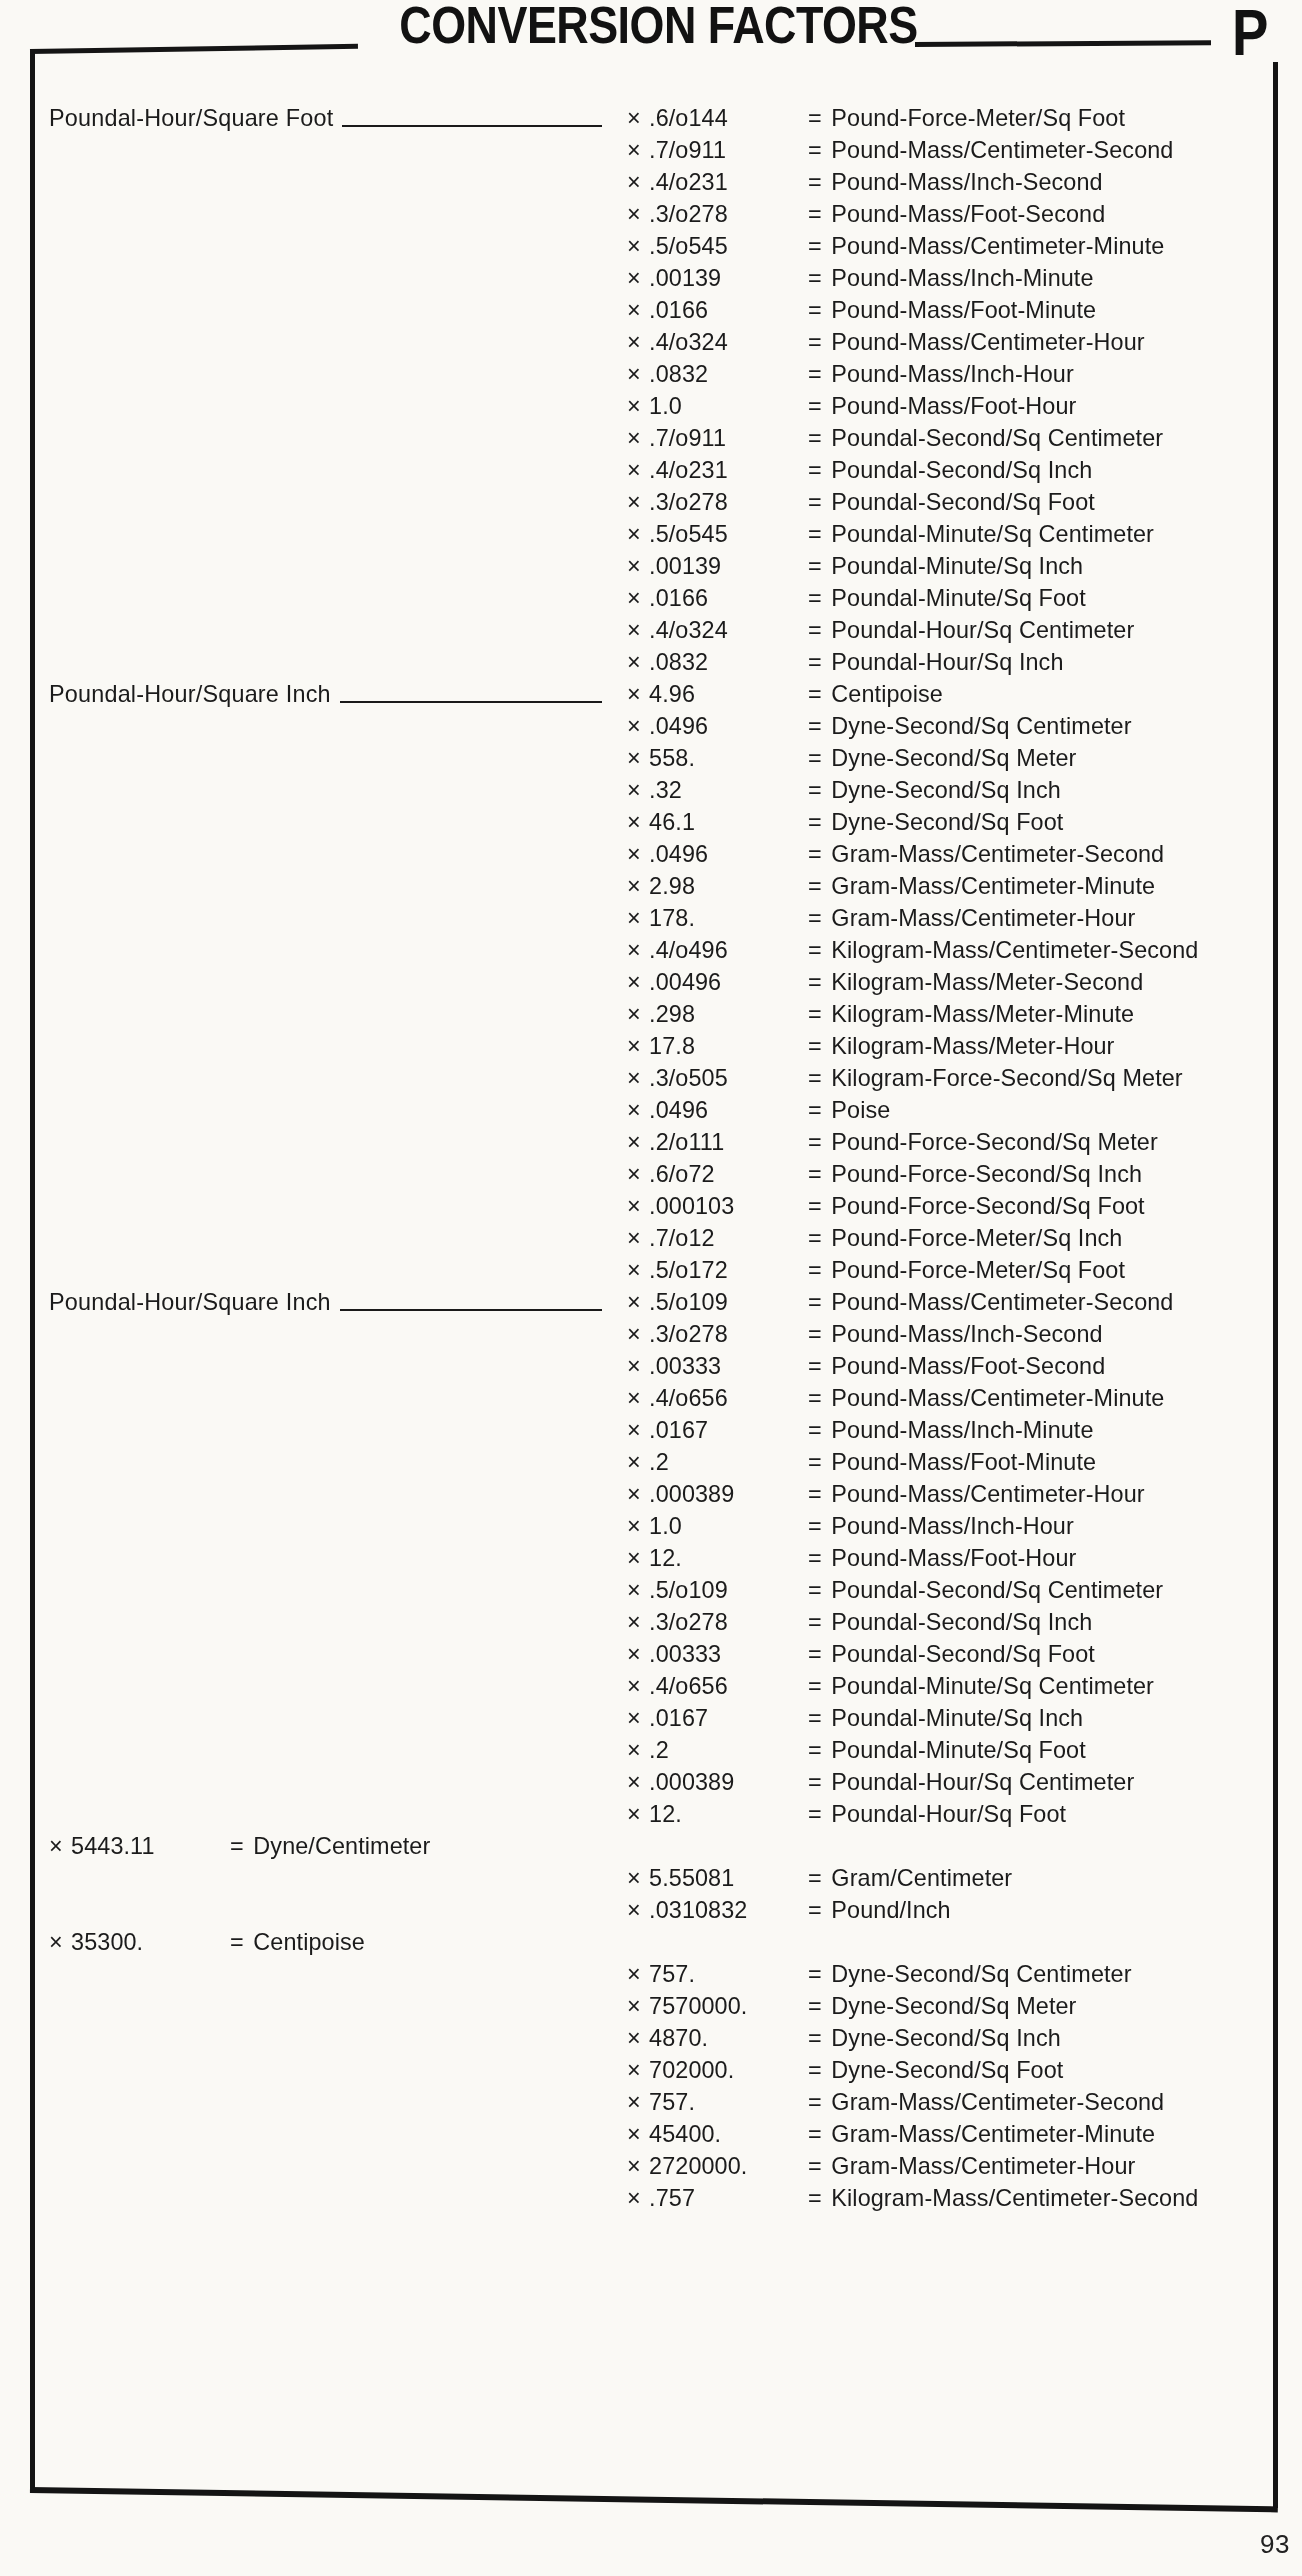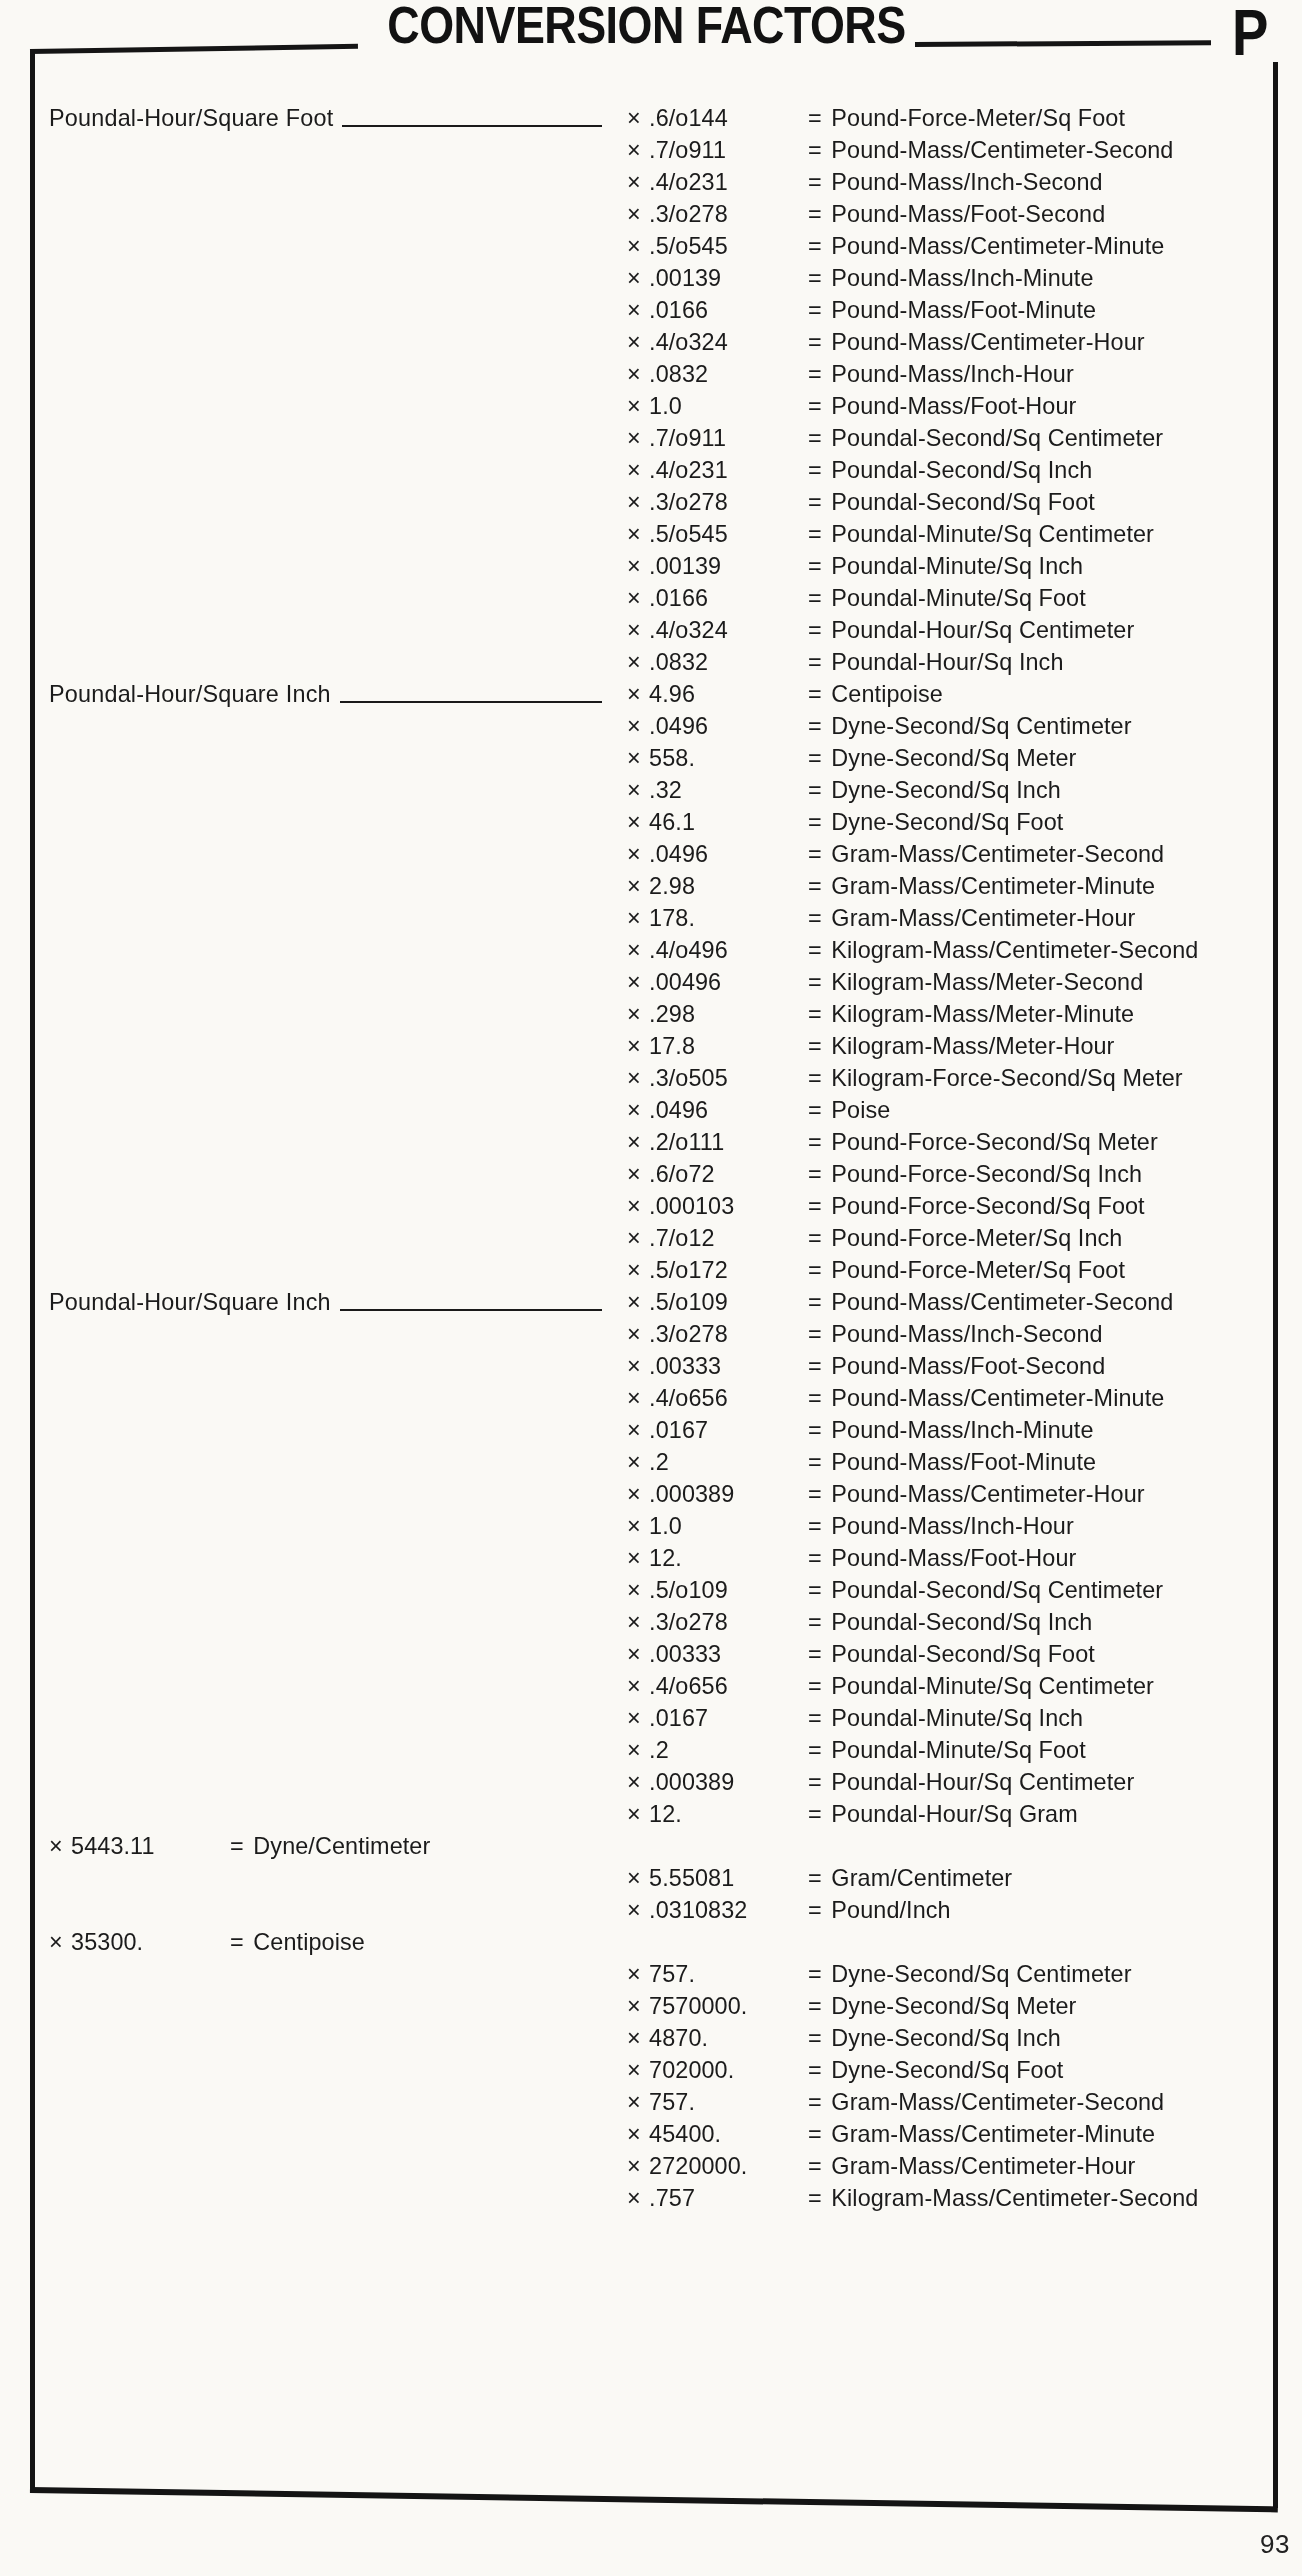--- a/index.html
+++ b/index.html
@@ -11,21 +11,21 @@
     overflow: hidden;
     font-family: "Liberation Sans", sans-serif;
     color: #1b1b1b;
   }
 
   
   .rule { position: absolute; background: #151515; }
   .rule-left  { left: 30px;  top: 49px; width: 328px; height: 5.2px; transform: rotate(-0.9deg); transform-origin: left center; }
   .rule-right { left: 915px; top: 42px; width: 296px; height: 5.2px; transform: rotate(-0.35deg); transform-origin: left center; }
 
-  .title-wrap { position: absolute; left: 352px; top: 0; width: 559px; text-align: left; }
+  .title-wrap { position: absolute; left: 364px; top: 0; width: 559px; text-align: left; }
   .title-text {
     display: inline-block;
     font-size: 51px; line-height: 51px; font-weight: bold;
     letter-spacing: -0.6px; white-space: nowrap;
     transform: scaleX(0.88); transform-origin: center bottom;
     color: #121212;
   }
   .section-letter {
     position: absolute; left: 1232px; top: 0;
     font-size: 65px; line-height: 65px; font-weight: bold;
@@ -829,21 +829,21 @@
     <div class="cell lab">
       
       
     </div>
     <div class="cell fac">
       <span class="x">×</span>
       <span class="val">12.</span>
     </div>
     <div class="cell res">
       <span class="eq">=</span>
-      <span class="val">Poundal-Hour/Sq Gram</span>
+      <span class="val">Poundal-Hour/Sq Foot</span>
     </div>
   </div>
       <div class="row">
     <div class="cell fac">
       <span class="x">×</span>
       <span class="val">5443.11</span>
     </div>
     <div class="cell res">
       <span class="eq">=</span>
       <span class="val">Dyne/Centimeter</span>

